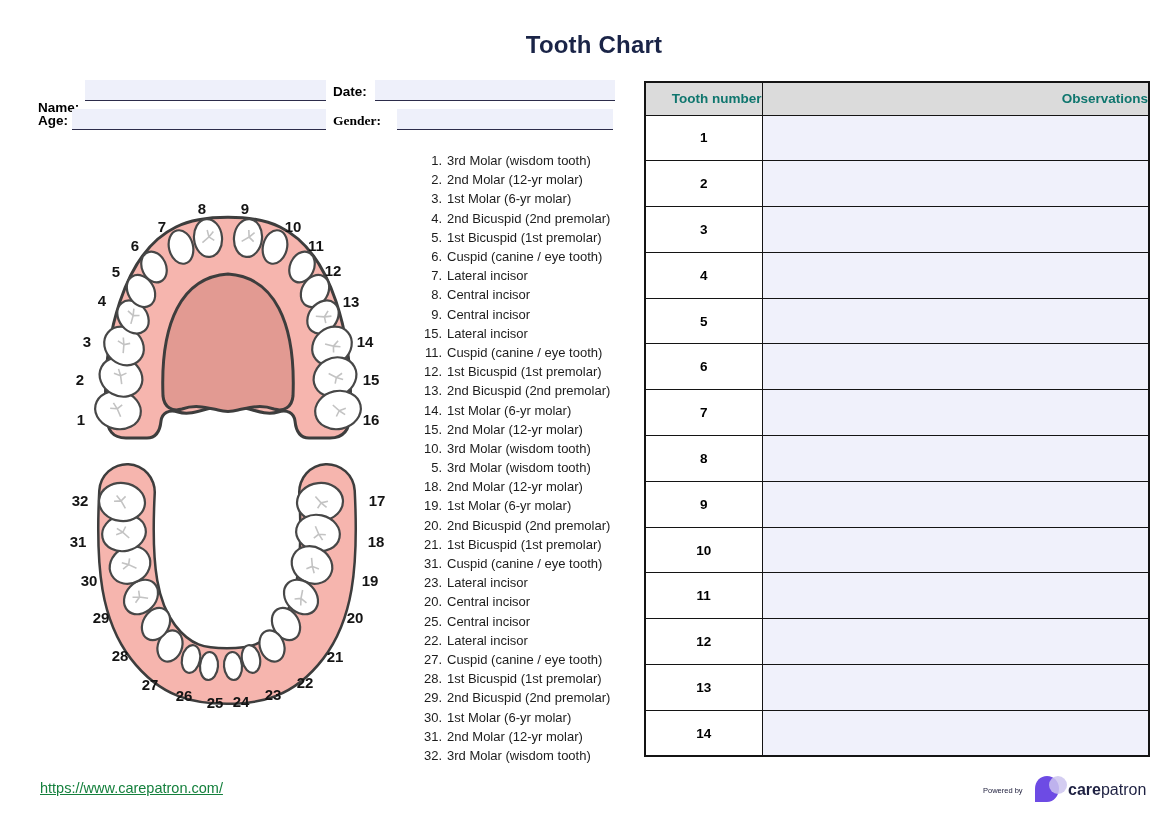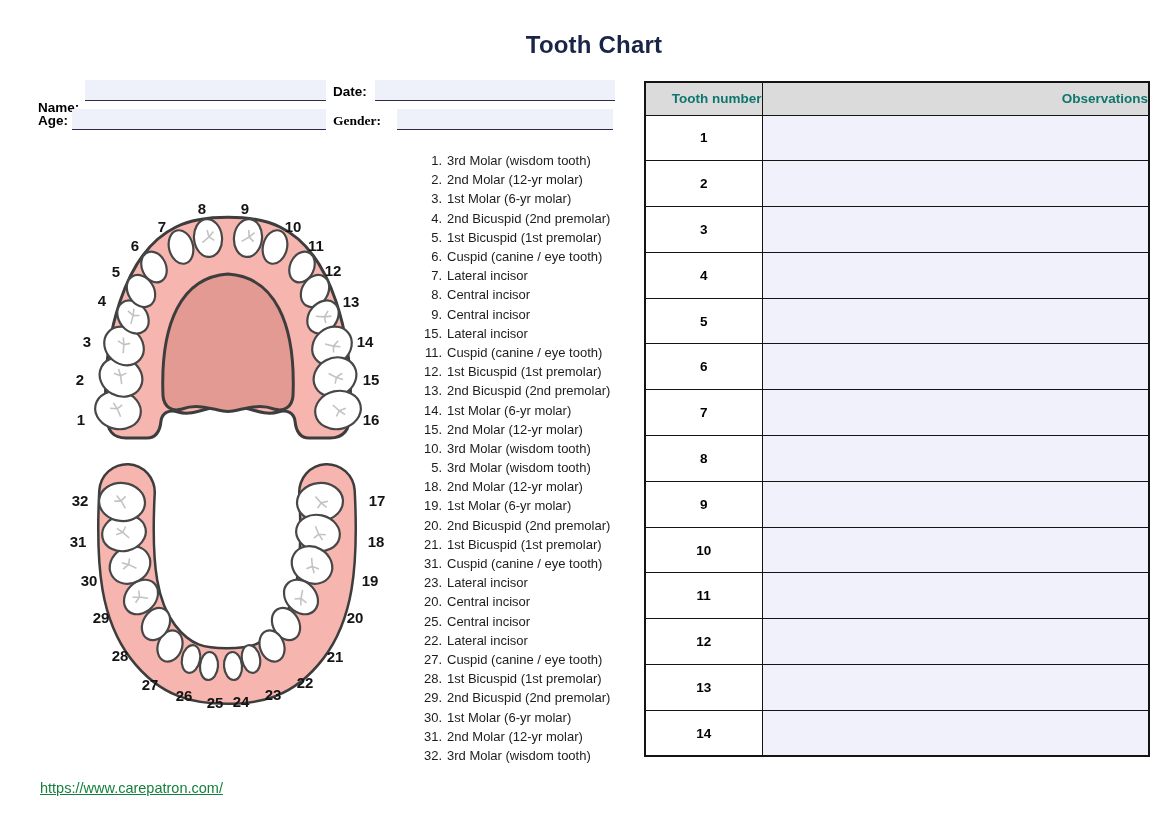--- a/index.html
+++ b/index.html
@@ -356,14 +356,22 @@
           <td class="c2"></td>
         </tr>
         <tr>
           <td class="c1">14</td>
           <td class="c2"></td>
         </tr>
       </tbody>
   </table>
 
   <a class="footer-link" href="#">https://www.carepatron.com/</a>
+  <div class="powered">
+    <span class="powered-label">Powered by</span>
+    <svg class="brand-bubble" width="34" height="30" viewBox="0 0 34 30">
+      <path d="M13 27 L1 27 L1 13.5 C1 6.3 6.3 1 13 1 C19.7 1 25 6.3 25 13.5 C25 20.7 19.7 27 13 27 Z" fill="#6d4be4"></path>
+      <circle cx="24" cy="10" r="9" fill="#cdc4ee" opacity="0.85"></circle>
+    </svg>
+    <span class="brand-text"><b>care</b><span class="light">patron</span></span>
+  </div>
 
 </div>
 
 </body></html>

